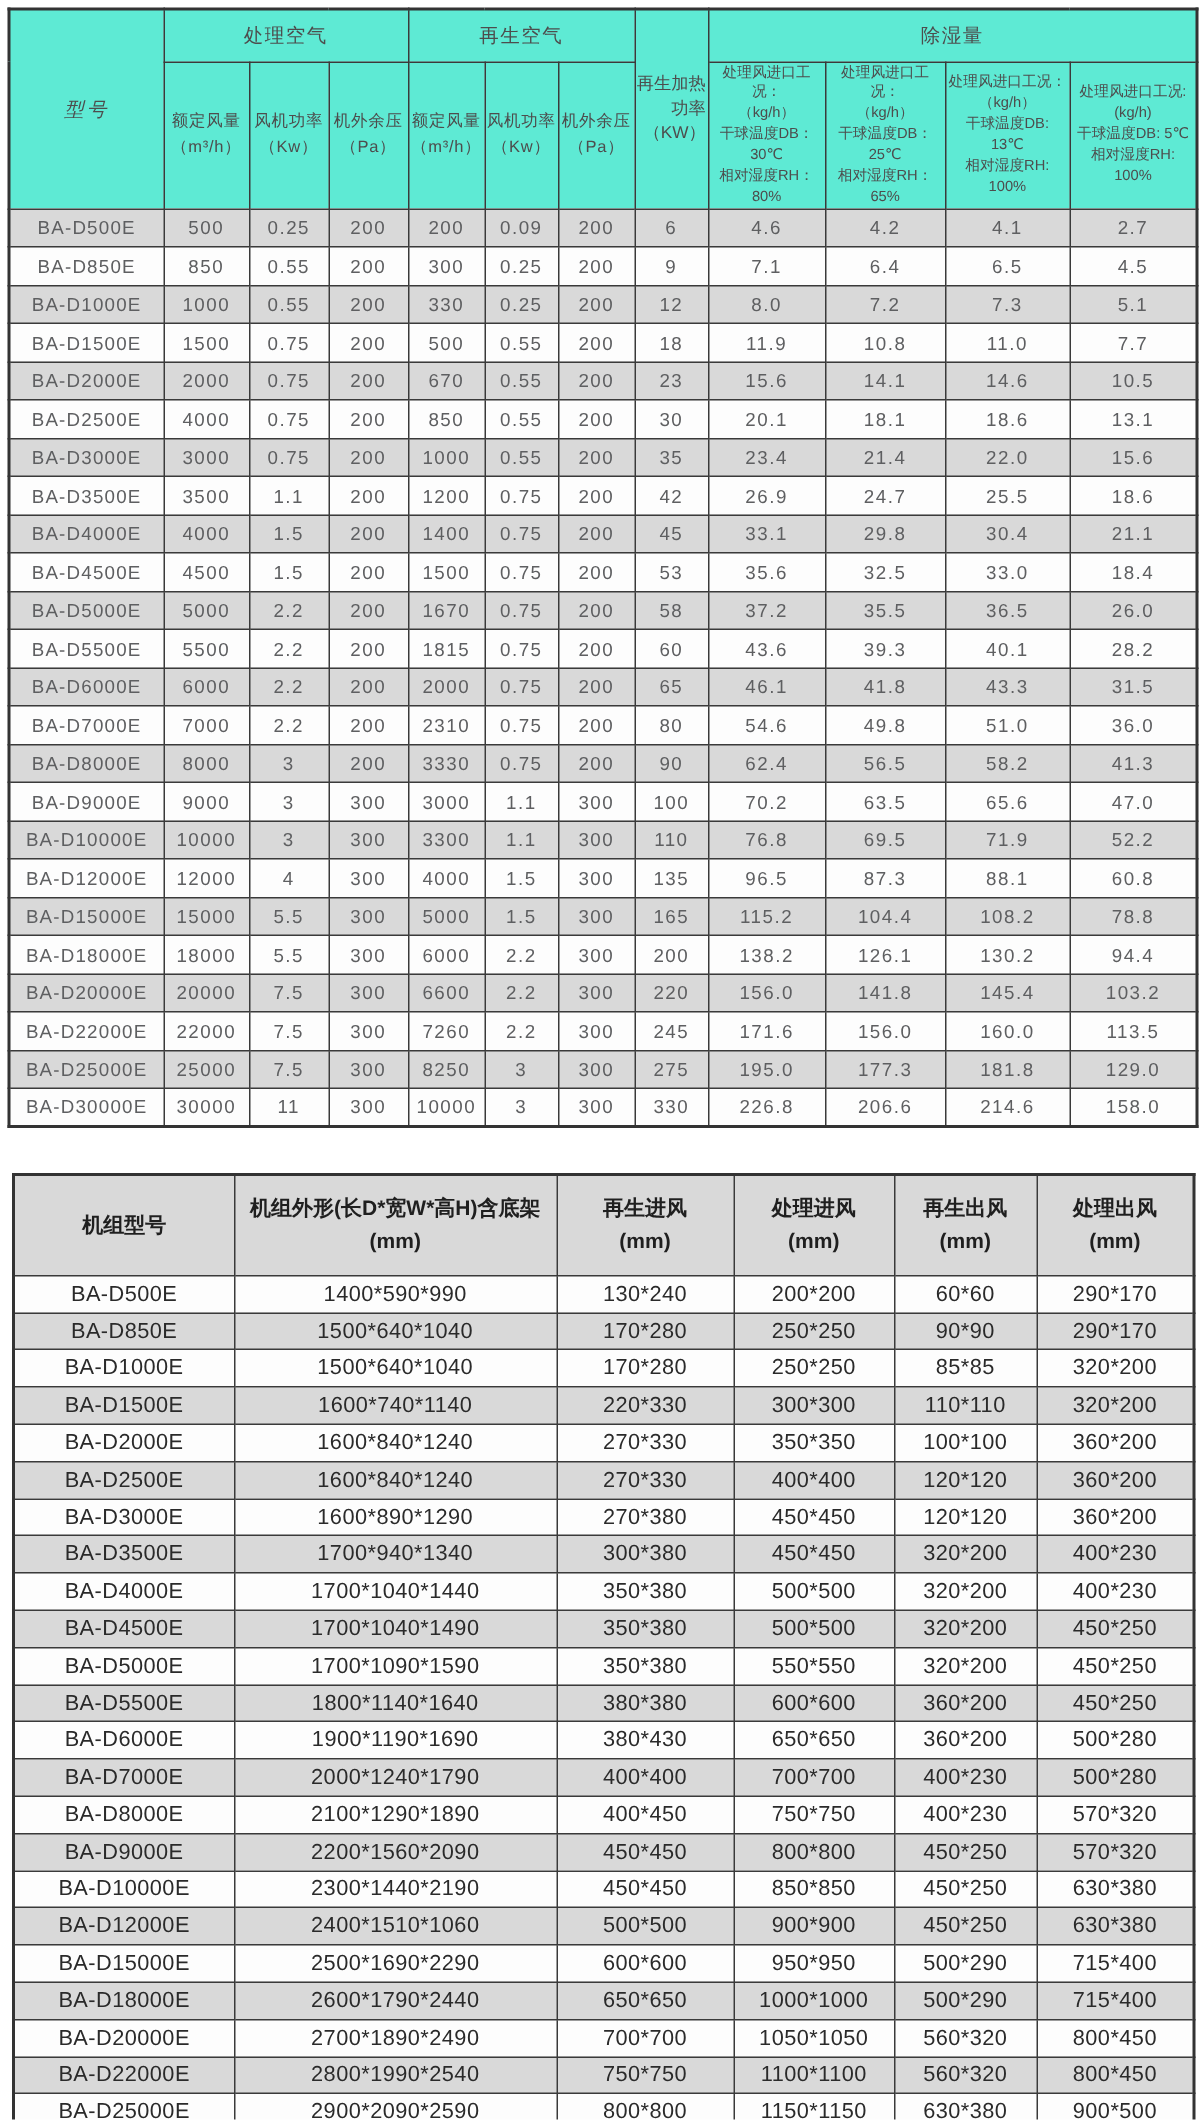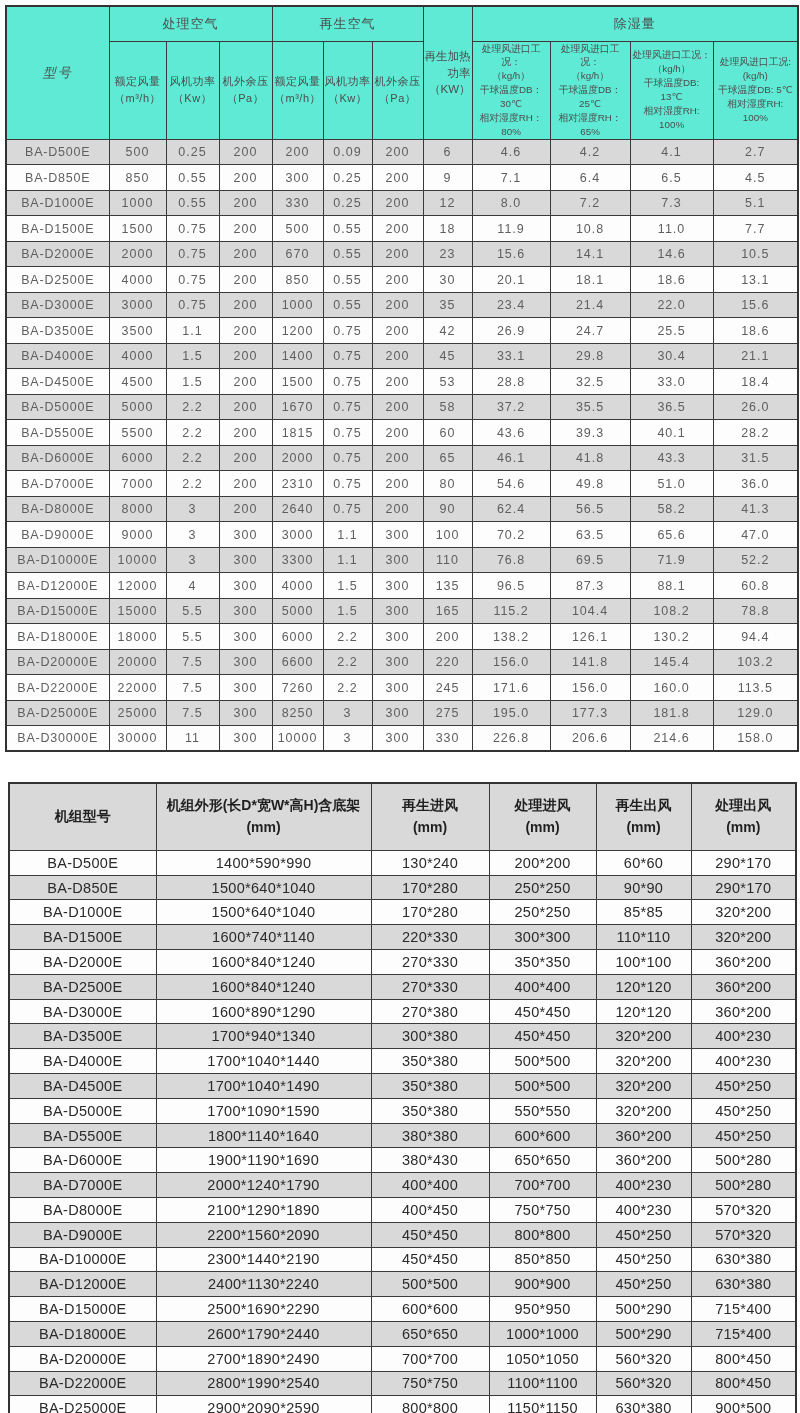--- a/index.html
+++ b/index.html
@@ -234,21 +234,21 @@
         </tr>
         <tr>
           <td>BA-D4500E</td>
           <td>4500</td>
           <td>1.5</td>
           <td>200</td>
           <td>1500</td>
           <td>0.75</td>
           <td>200</td>
           <td>53</td>
-          <td>28.8</td>
+          <td>35.6</td>
           <td>32.5</td>
           <td>33.0</td>
           <td>18.4</td>
         </tr>
         <tr class="shade">
           <td>BA-D5000E</td>
           <td>5000</td>
           <td>2.2</td>
           <td>200</td>
           <td>1670</td>
@@ -300,21 +300,21 @@
           <td>54.6</td>
           <td>49.8</td>
           <td>51.0</td>
           <td>36.0</td>
         </tr>
         <tr class="shade">
           <td>BA-D8000E</td>
           <td>8000</td>
           <td>3</td>
           <td>200</td>
-          <td>2640</td>
+          <td>3330</td>
           <td>0.75</td>
           <td>200</td>
           <td>90</td>
           <td>62.4</td>
           <td>56.5</td>
           <td>58.2</td>
           <td>41.3</td>
         </tr>
         <tr>
           <td>BA-D9000E</td>
@@ -601,21 +601,21 @@
         <tr>
           <td>BA-D10000E</td>
           <td>2300*1440*2190</td>
           <td>450*450</td>
           <td>850*850</td>
           <td>450*250</td>
           <td>630*380</td>
         </tr>
         <tr class="shade">
           <td>BA-D12000E</td>
-          <td>2400*1130*2240</td>
+          <td>2400*1510*1060</td>
           <td>500*500</td>
           <td>900*900</td>
           <td>450*250</td>
           <td>630*380</td>
         </tr>
         <tr>
           <td>BA-D15000E</td>
           <td>2500*1690*2290</td>
           <td>600*600</td>
           <td>950*950</td>

